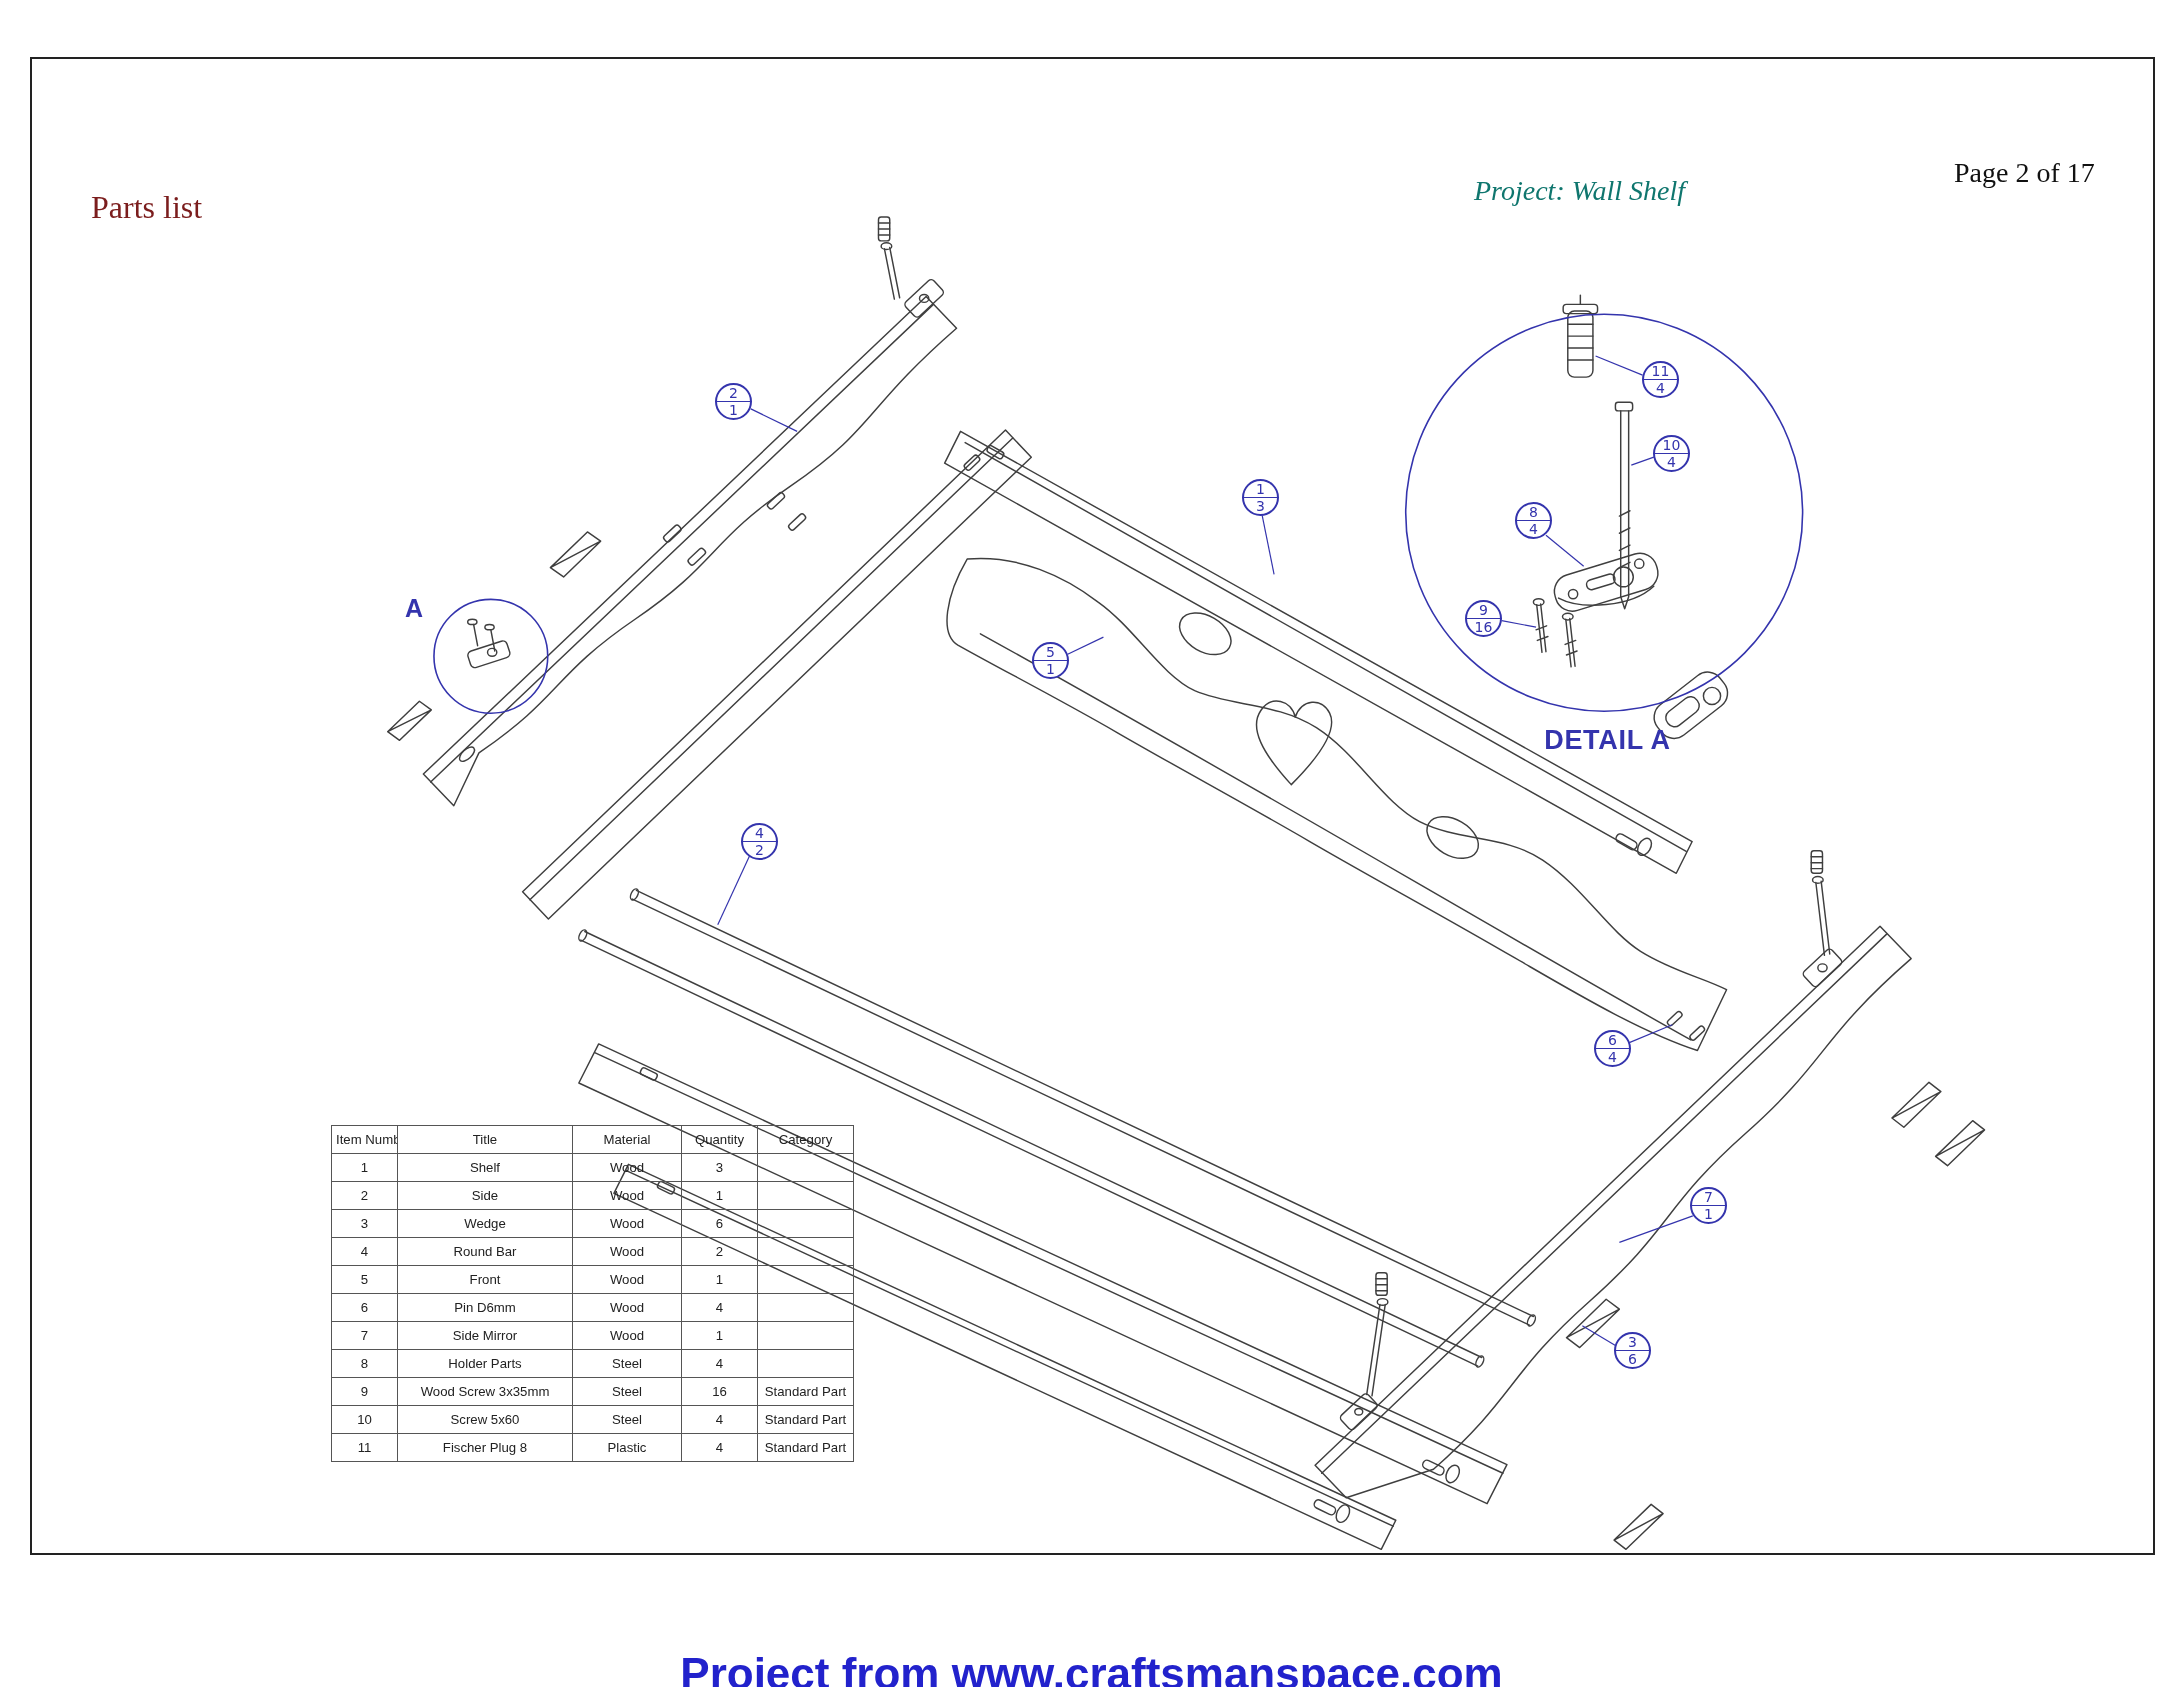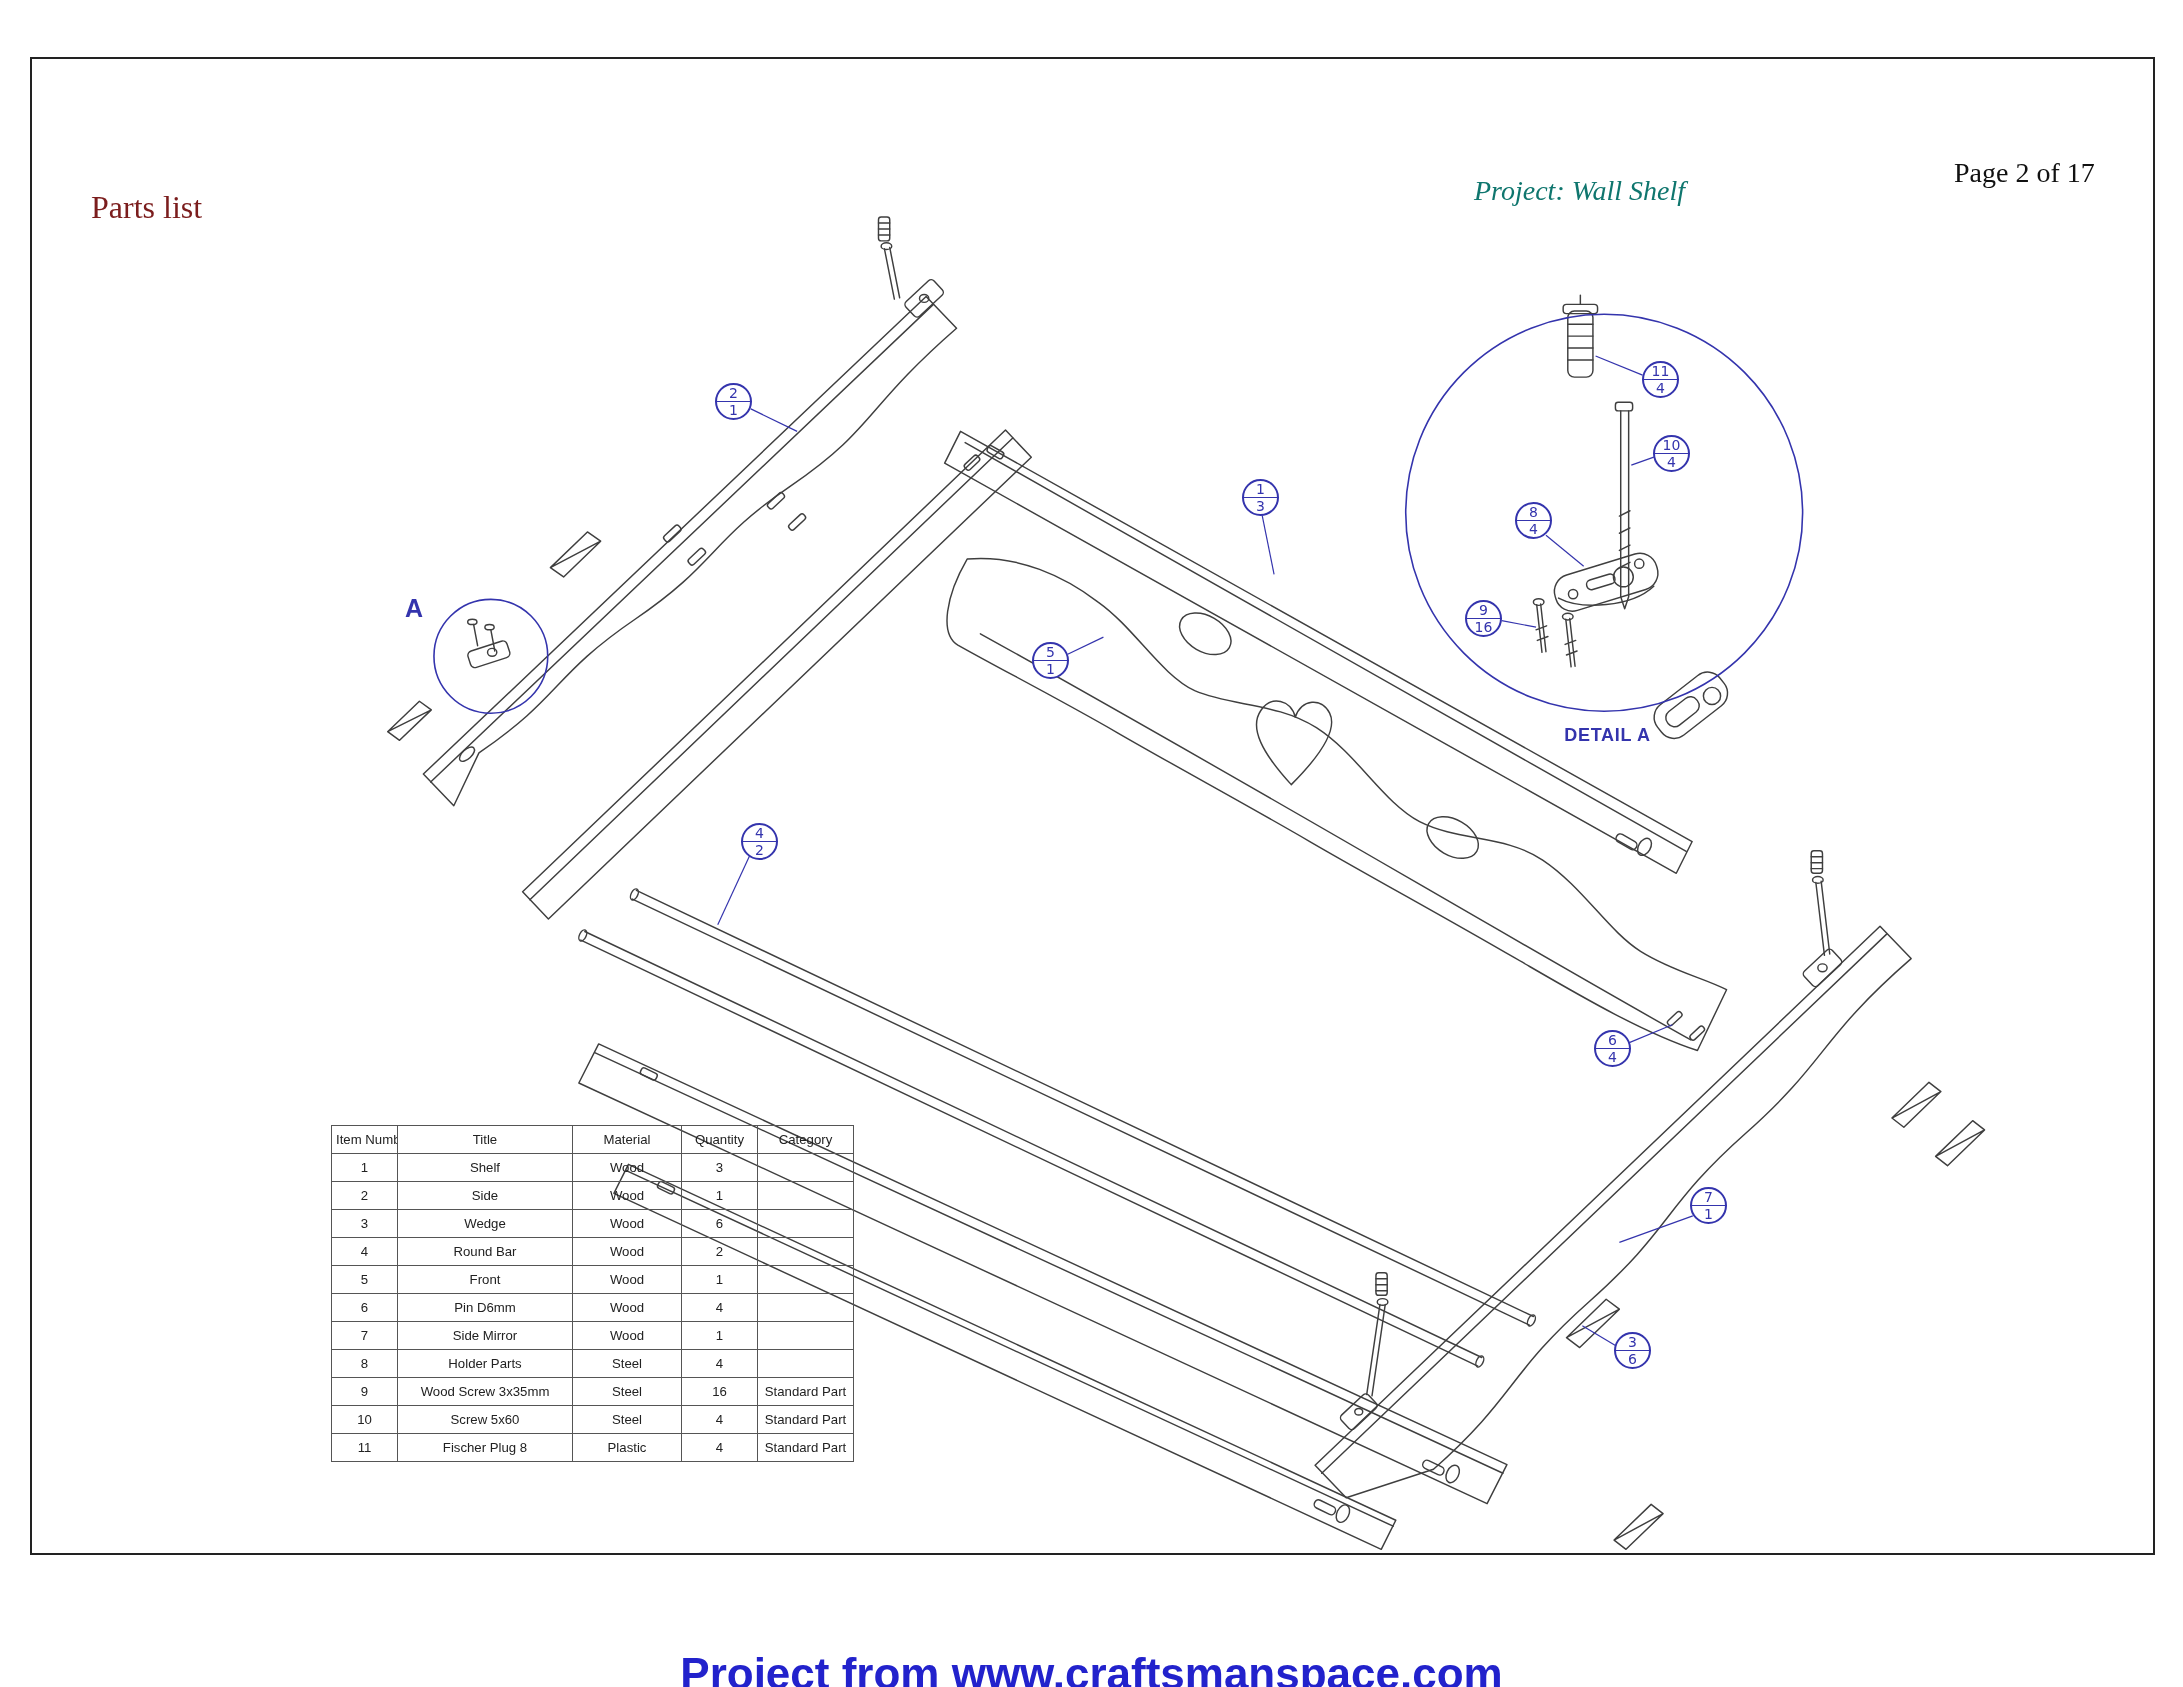--- a/index.html
+++ b/index.html
@@ -4,21 +4,21 @@
 <style>
   html,body{margin:0;padding:0;background:#fff;width:2183px;height:1687px;position:relative;overflow:hidden;
     font-family:"Liberation Sans",sans-serif;}
   .abs{position:absolute;}
   #sheet-border{left:30px;top:57px;width:2121px;height:1494px;border:2px solid #222;}
   #page-title{left:91px;top:189px;font:32px "Liberation Serif",serif;color:#7b1d1d;}
   #project-label{left:1474px;top:159px;font:italic 28px "Liberation Serif",serif;color:#0f766e;margin-top:16px;}
   #page-label{left:1954px;top:157px;font:28px "Liberation Serif",serif;color:#111;}
   #footer-link{left:0;right:0;top:1649px;text-align:center;font-weight:bold;font-size:44px;color:#2222cc;}
   #view-label-a{left:405px;top:594px;font-weight:bold;font-size:25px;color:#3434ad;}
-  #detail-label{left:1482px;top:725px;width:251px;text-align:center;font-weight:bold;font-size:18px;color:#3434ad;letter-spacing:0.7px;}
+  #detail-label{left:1482px;top:725px;width:251px;text-align:center;font-weight:bold;font-size:27px;color:#3434ad;letter-spacing:0.7px;}
   svg{position:absolute;left:0;top:0;}
   .balloon{position:absolute;width:37px;height:37px;border:2px solid #3434ad;border-radius:50%;background:#fff;
     display:flex;flex-direction:column;align-items:center;box-sizing:border-box;color:#3434ad;
     font-size:14px;line-height:16px;font-family:"DejaVu Sans",sans-serif;}
   .balloon span{display:block;width:100%;text-align:center;height:16.5px;}
   .balloon .b-top{border-bottom:1.3px solid #3434ad;}
   #parts-table{left:331px;top:1125px;}
   table{border-collapse:collapse;table-layout:fixed;width:523px;font-size:13.2px;color:#222;}
   th,td{border:1px solid #555;height:27px;padding:0 4px;font-weight:normal;overflow:hidden;white-space:nowrap;}
   th{text-align:center;}

